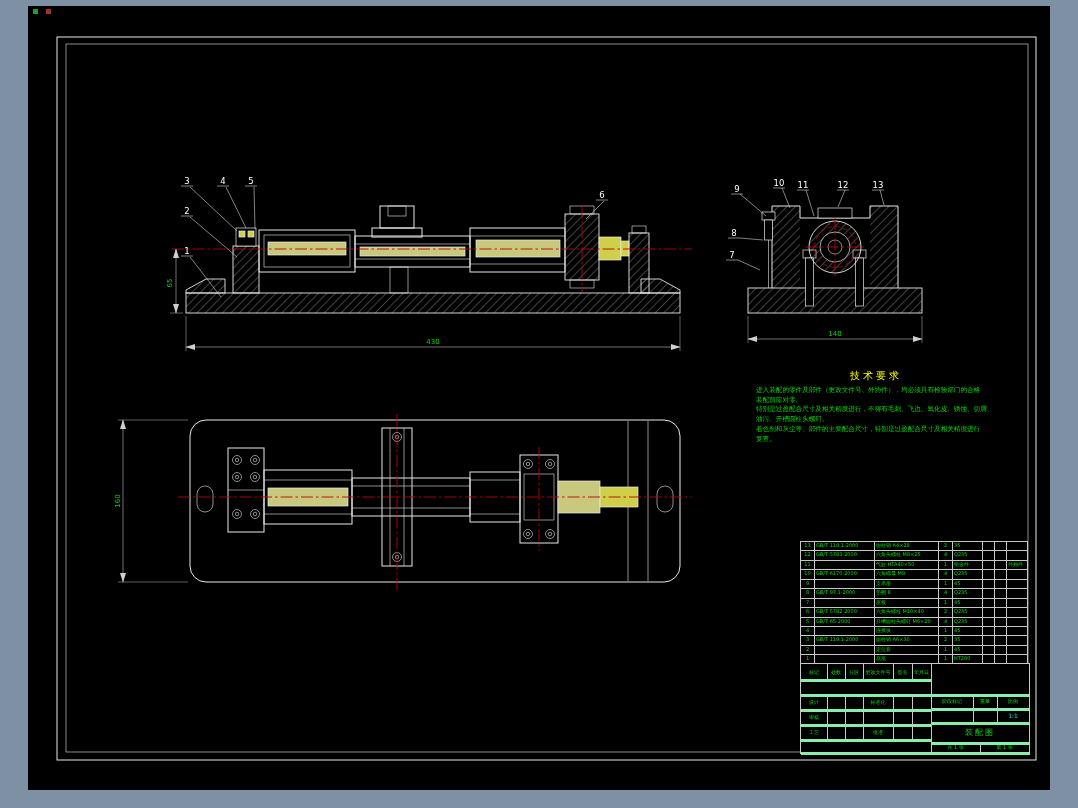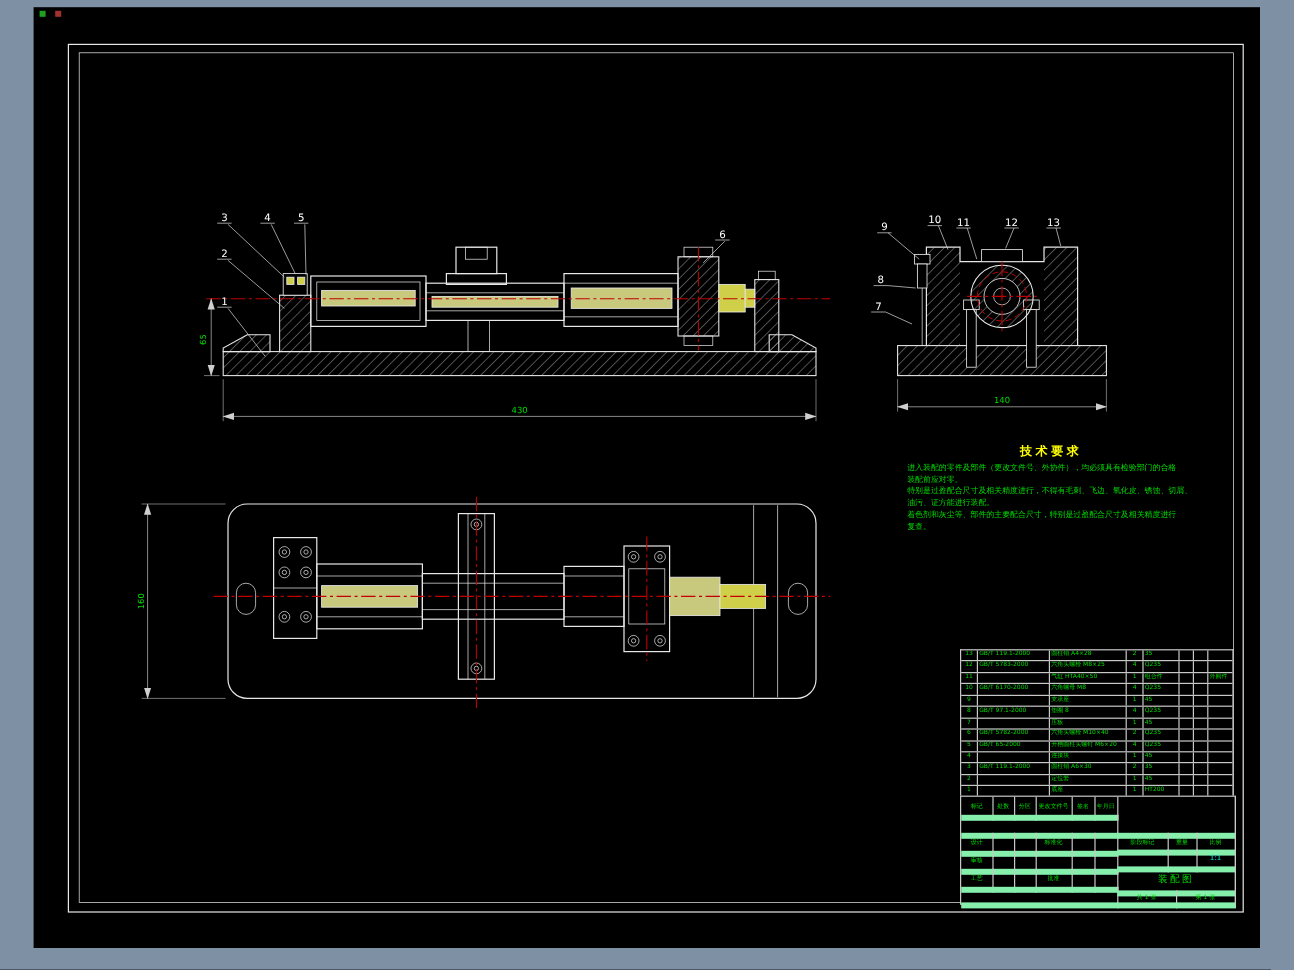--- a/index.html
+++ b/index.html
@@ -13,32 +13,32 @@
   .wst{stroke:#e8e8e8;stroke-width:0.9}
   .wst2{stroke:#e8e8e8;stroke-width:0.7}
   .cl{fill:none;stroke:#c00000;stroke-width:0.9;stroke-dasharray:12 3 2.5 3}
   .clc{fill:none;stroke:#c00000;stroke-width:0.8;stroke-dasharray:5 3}
   .lead{stroke:#d8d8d8;stroke-width:0.6}
   .ext{stroke:#bdbdbd;stroke-width:0.5;fill:none}
   .dim{stroke:#bdbdbd;stroke-width:0.6;fill:none}
   .dimt{fill:#00dd00;font-size:7px}
   .callout{fill:#ffffff;font-size:8.5px}
   .techreq{position:absolute;left:756px;top:369px;width:240px}
-  .tr-title{color:#ffff00;font-size:10px;font-weight:bold;text-align:center;letter-spacing:3px;margin-bottom:3px}
+  .tr-title{color:#ffff00;font-size:10px;font-weight:normal;text-align:center;letter-spacing:3px;margin-bottom:3px}
   .tr-line{color:#00dd00;font-size:6.6px;line-height:9.7px;white-space:nowrap;overflow:hidden}
   .bom{position:absolute;left:800px;top:541px;width:228px}
   .bom-rows{border:1px solid #c8c8c8;border-bottom:none}
   .br{display:grid;grid-template-columns:14px 60px 64px 14px 30px 12px 12px 1fr;height:8.45px;border-bottom:1px solid #c8c8c8}
   .bc{border-right:1px solid #c8c8c8;color:#00dd00;font-size:5px;line-height:7.5px;overflow:hidden;white-space:nowrap;padding-left:1px}
   .bc:last-child{border-right:none}
   .t-c{text-align:center;padding-left:0}
   .bom-head{display:grid;grid-template-columns:14px 60px 64px 14px 30px 12px 12px 1fr;height:11px;border:1px solid #c8c8c8}
   .bom-head .bc{font-size:5.5px;text-align:center;padding:0;line-height:11px}
   .tblock{position:absolute;left:800px;top:663px;width:228px;height:89px;border:1px solid #c8c8c8;background:#000}
-  .tc{position:absolute;border-right:1px solid #c8c8c8;border-bottom:5px solid #86efac;color:#00dd00;
+  .tc{position:absolute;border-right:1px solid #c8c8c8;border-bottom:3px solid #86efac;color:#00dd00;
       font-size:5px;display:flex;align-items:center;justify-content:center;overflow:hidden;white-space:nowrap}
   .tc.title-cell{font-size:8px;letter-spacing:2px}
   .tc.cyan{color:#00e5e5;font-size:6px}
 </style>
 </head>
 <body>
 
 <div class="canvas"></div>
 
 <div style="position:absolute;left:33px;top:8px;width:24px;height:8px">
@@ -275,21 +275,21 @@
       <text x="120" y="501" text-anchor="middle" transform="rotate(-90 120 501)" class="dimt">160</text>
     </g>
   </g>
 </svg>
 
 <div class="techreq">
   <div class="tr-title">技术要求</div>
   <div class="tr-line">进入装配的零件及部件（更改文件号、外协件），均必须具有检验部门的合格</div>
   <div class="tr-line">装配前应对零。</div>
   <div class="tr-line">特别是过盈配合尺寸及相关精度进行，不得有毛刺、飞边、氧化皮、锈蚀、切屑、</div>
-  <div class="tr-line">油污、证方能进行装配。</div>
+  <div class="tr-line">油污、开槽圆柱头螺钉。</div>
   <div class="tr-line">着色剂和灰尘等、部件的主要配合尺寸，特别是过盈配合尺寸及相关精度进行</div>
   <div class="tr-line">复查。</div>
 </div>
 
 <div class="bom">
   <div class="bom-rows">
     <div class="br">
         <span class="bc t-c">13</span>
         <span class="bc">GB/T 119.1-2000</span>
         <span class="bc">圆柱销 A4×28</span>

